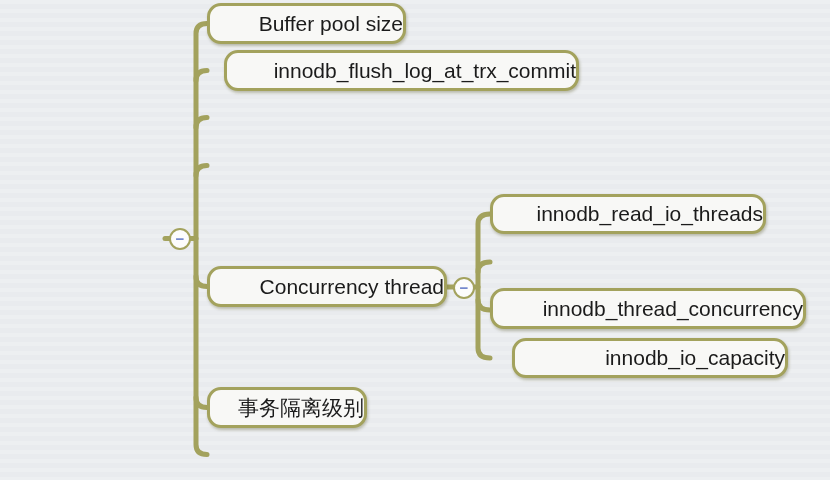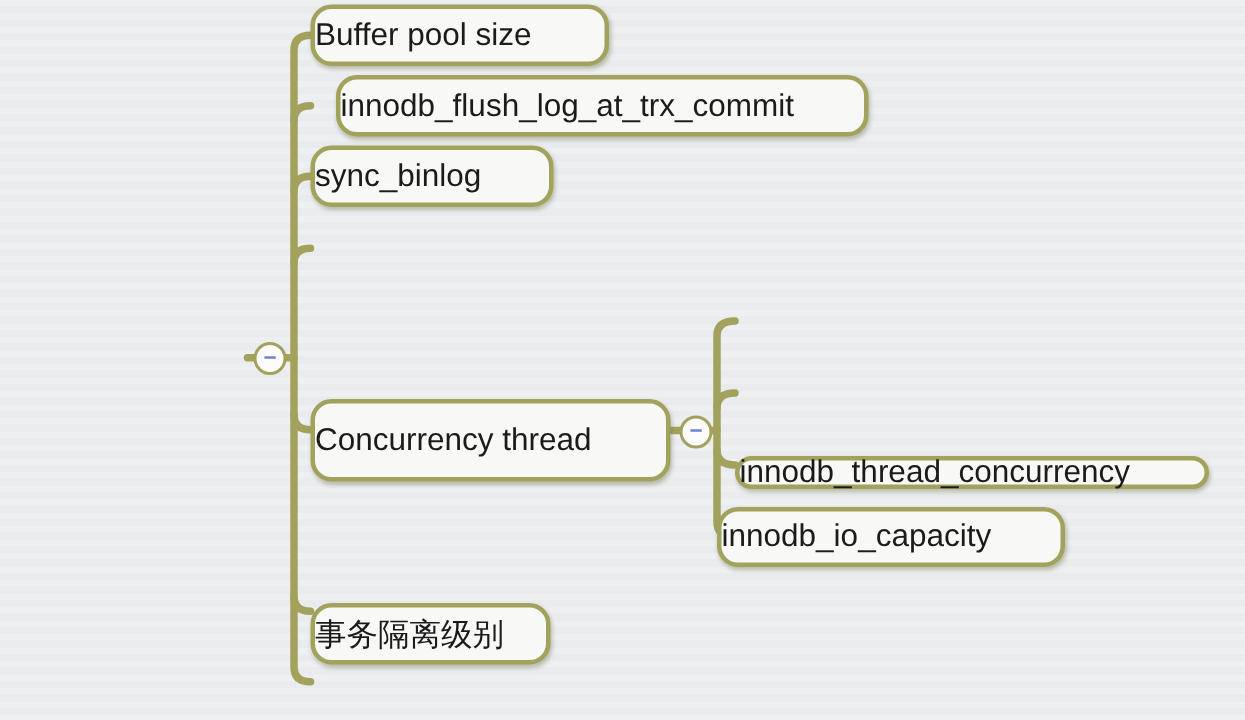--- a/index.html
+++ b/index.html
@@ -15,21 +15,21 @@
     color:var(--text-color,#1b1b1b);
   }
   svg.connector{position:absolute;left:0;top:0;z-index:0;}
   svg.connector path{stroke:var(--accent-olive,#a3a25d);stroke-width:5;fill:none;stroke-linecap:round;}
   .node{
     position:absolute;z-index:1;box-sizing:border-box;
     border:3px solid var(--accent-olive,#a3a25d);
     border-radius:14px;
     background:var(--node-fill,#f8f8f6);
     box-shadow:1px 2px 3px rgba(110,110,70,.40);
-    display:flex;align-items:center;justify-content:flex-start;
+    display:flex;align-items:center;justify-content:flex-end;
     font-size:21px;white-space:nowrap;
     cursor:default;
   }
   .collapse{
     position:absolute;z-index:2;box-sizing:border-box;
     width:22px;height:22px;padding:0;
     border:2px solid var(--accent-olive,#a3a25d);
     border-radius:50%;
     background:#fcfcfc;
     display:flex;align-items:center;justify-content:center;
@@ -62,34 +62,34 @@
     <path d="M 490 310 Q 478 310 478 300"></path>
   </svg>
 
 
   <div class="node" style="left:207px;top:3px;width:199px;height:41px">
     <span>Buffer pool size</span>
   </div>
   <div class="node" style="left:224px;top:50px;width:355px;height:41px">
     <span>innodb_flush_log_at_trx_commit</span>
   </div>
-  <div class="node" style="left:207px;top:97px;width:162px;height:41px">
-    <span>sync_binlog</span>
-  </div>
-  <div class="node" style="left:207px;top:266px;width:240px;height:55px">
+  <div class="node" style="left:207px;top:266px;width:240px;height:41px">
     <span>Concurrency thread</span>
   </div>
-  <div class="node" style="left:207px;top:402px;width:160px;height:41px">
+  <div class="node" style="left:207px;top:387px;width:160px;height:41px">
     <span>事务隔离级别</span>
   </div>
 
-  <div class="node" style="left:490px;top:304px;width:316px;height:22px">
+  <div class="node" style="left:490px;top:194px;width:276px;height:40px">
+    <span>innodb_read_io_threads</span>
+  </div>
+  <div class="node" style="left:490px;top:288px;width:316px;height:41px">
     <span>innodb_thread_concurrency</span>
   </div>
-  <div class="node" style="left:478px;top:338px;width:232px;height:40px">
+  <div class="node" style="left:512px;top:338px;width:276px;height:40px">
     <span>innodb_io_capacity</span>
   </div>
 
   <button class="collapse" style="left:169px;top:228px">
     <span class="minus">−</span>
   </button>
   <button class="collapse" style="left:453px;top:277px">
     <span class="minus">−</span>
   </button>
 

